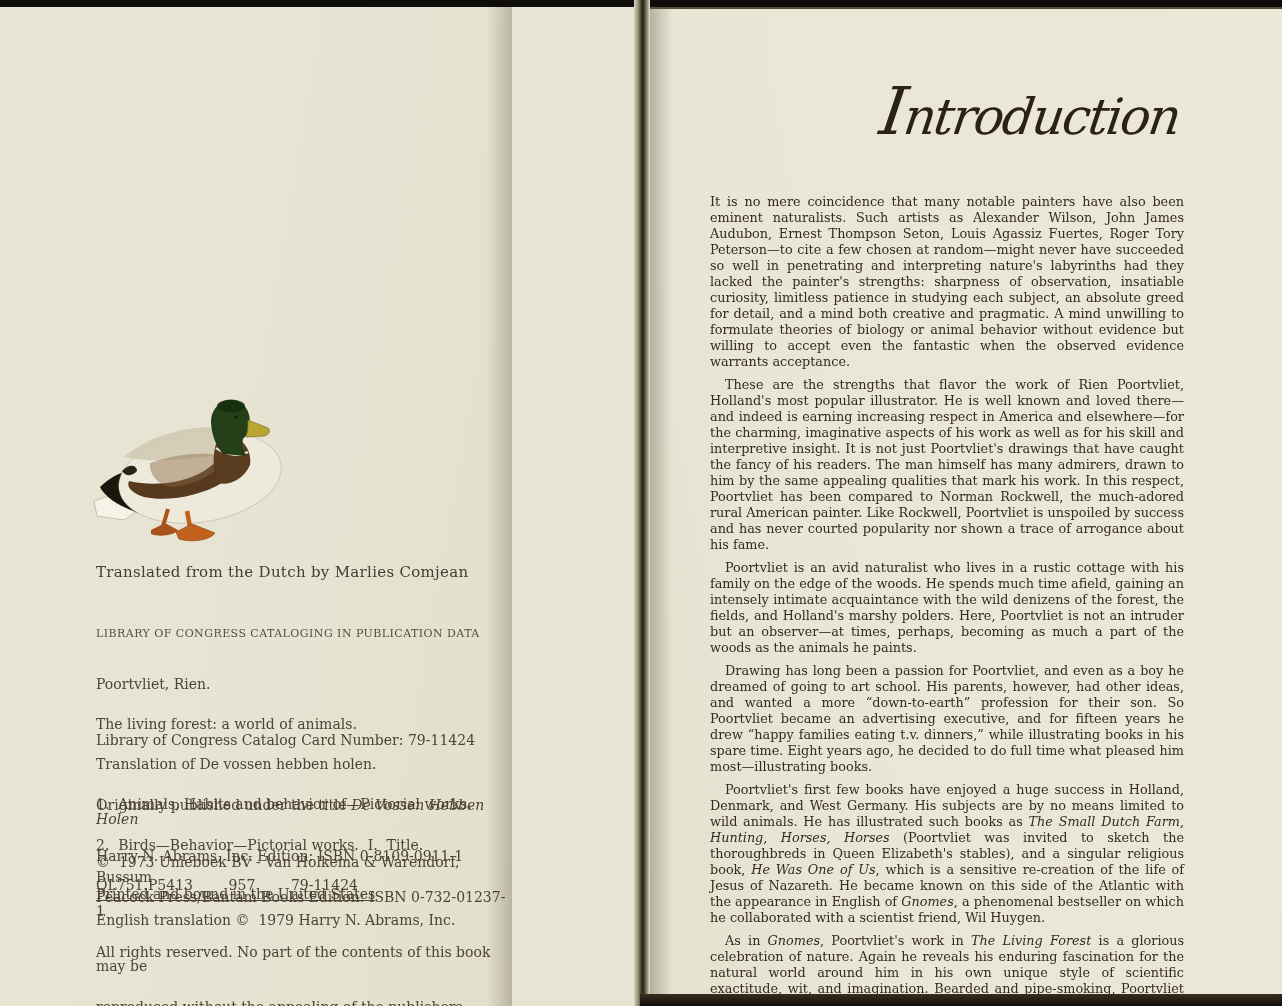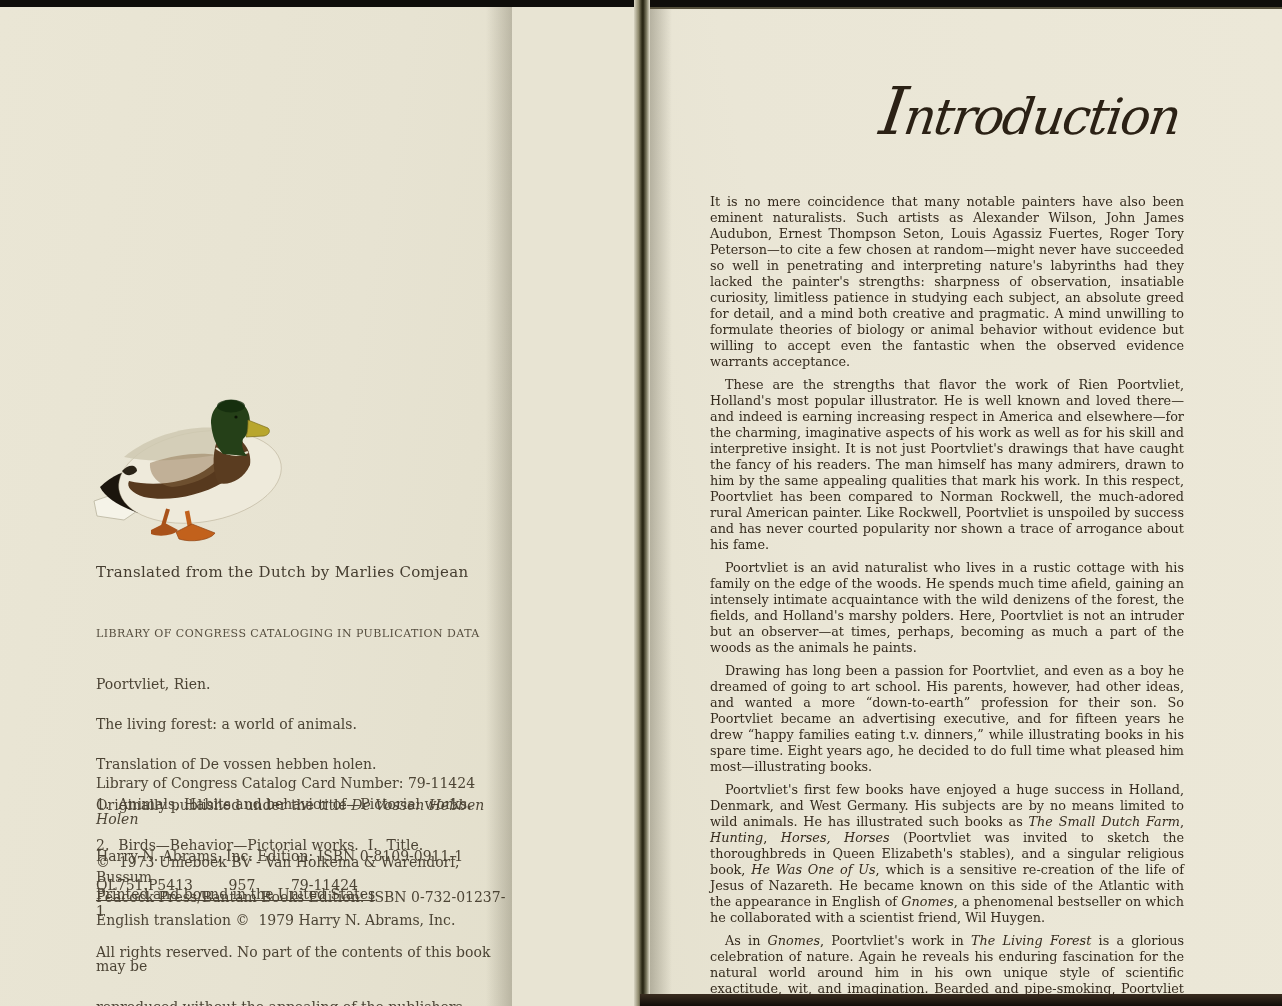--- a/index.html
+++ b/index.html
@@ -21,21 +21,21 @@
   .page.right::before{content:"";position:absolute;left:0;top:0;width:22px;height:100%;
                       background:linear-gradient(to right,rgba(50,46,28,.28),rgba(50,46,28,0));}
   .gutter{position:absolute;left:634px;top:0;width:16px;height:1006px;
           background:linear-gradient(to right,#d9d5c3 0%,#8f8a6e 28%,#3d3a26 46%,#23200f 56%,#7d7a62 78%,#e6e2d2 100%);}
 
   
   .translator{position:absolute;left:96px;top:556px;font-size:15px;color:#453d30;letter-spacing:.3px;}
   .loc-heading{position:absolute;left:96px;top:620px;font-size:11px;letter-spacing:.45px;color:#564e3f;}
   .colophon{position:absolute;left:96px;font-size:14px;color:#4c4435;white-space:pre-wrap;}
   .catalog{top:644px;line-height:13.4px;}
-  .card-number{top:770px;line-height:13.8px;}
+  .card-number{top:727px;line-height:13.8px;}
   .original-pub{top:762px;line-height:14.4px;}
   .edition{top:815px;line-height:13.8px;}
   .printed{top:879px;text-decoration:underline;}
   .colophon i,.original-pub i{font-style:italic;}
 
   
   .duck{position:absolute;left:92px;top:386px;width:220px;height:162px;}
 
   
   .title{position:absolute;right:102px;top:64px;margin:0;font-weight:400;font-style:italic;

